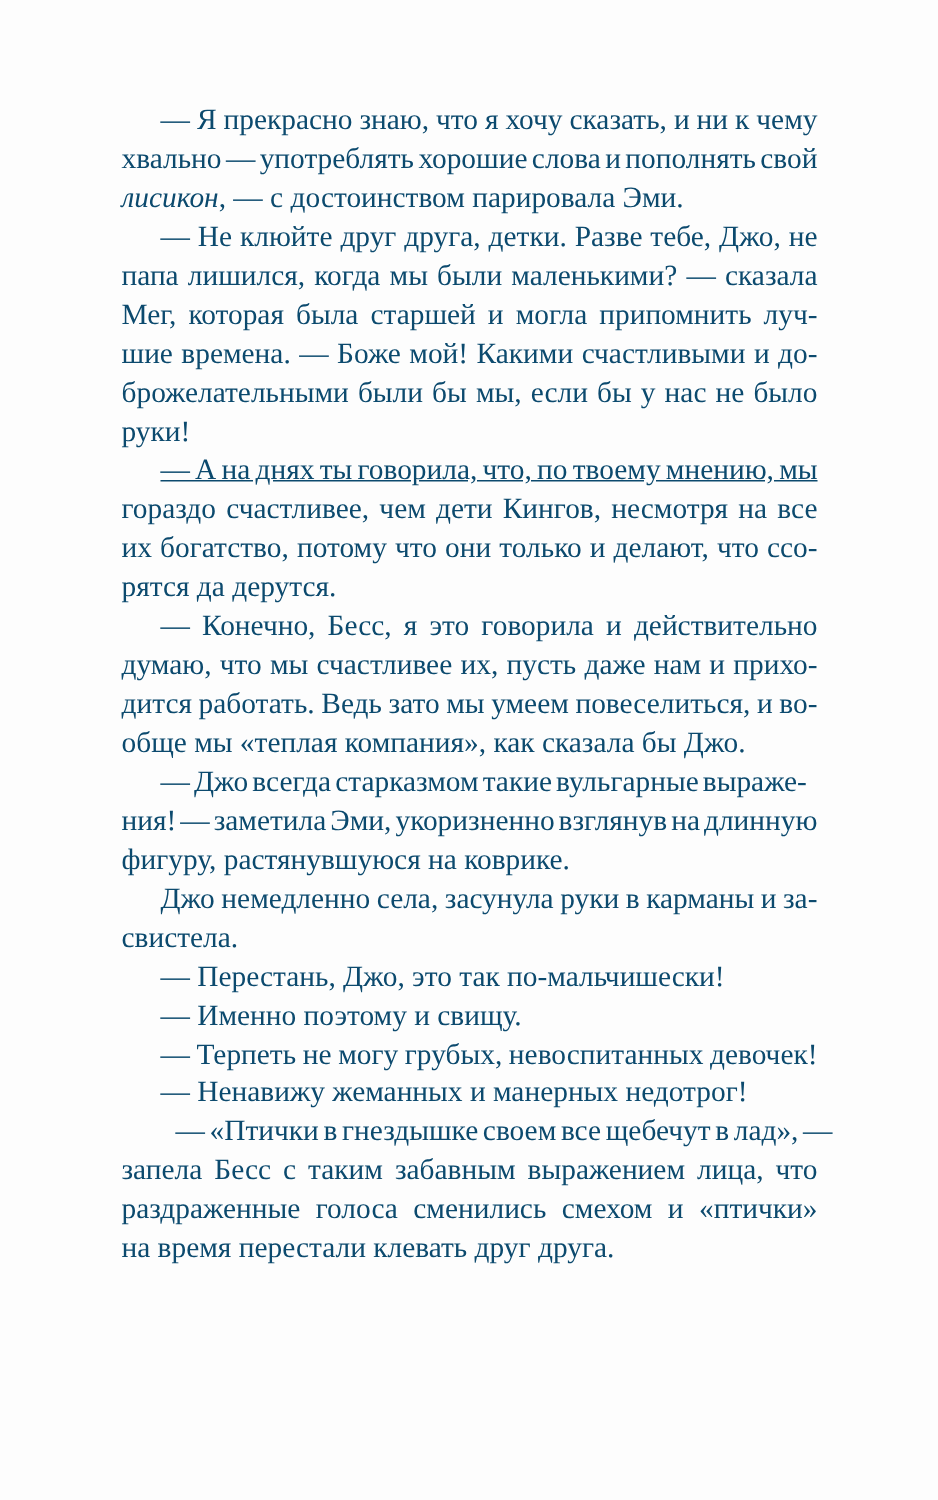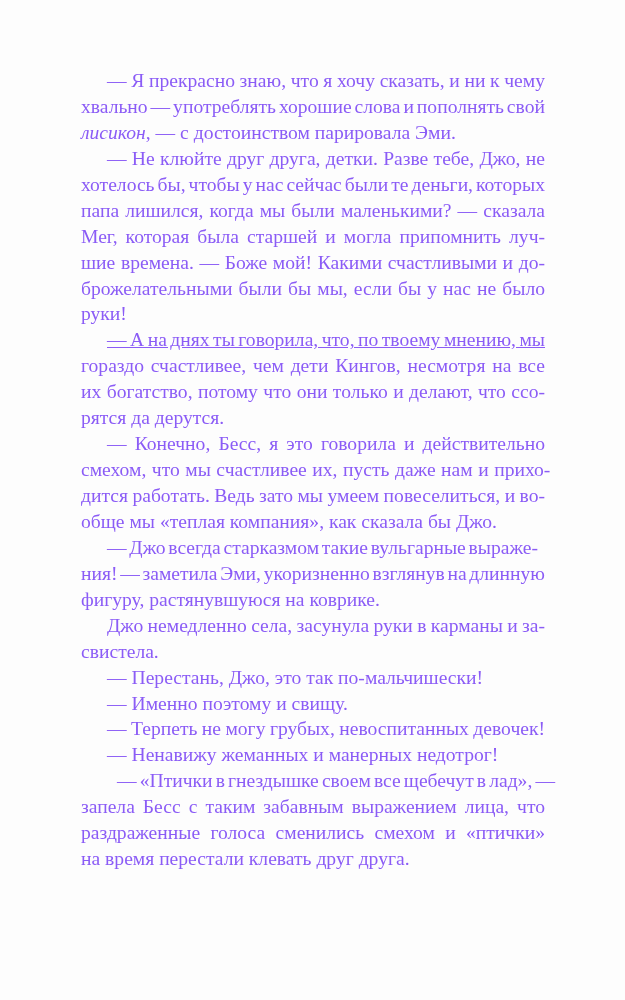--- a/index.html
+++ b/index.html
@@ -37,44 +37,43 @@
     overflow: visible;
   }
   .line.indent { padding-left: 26px; }
   .line-inner { display: inline-block; white-space: pre; }
   .it { font-style: italic; }
 </style>
 </head>
 <body>
 
 <div class="page">
-  <div class="page-text" style="color: #8b5cf6;">
+  <div class="page-text" style="color: #0c4a6e;">
       <div class="paragraph">
         <div class="line indent"><span class="line-inner" style="word-spacing: -0.24px;"><span>— Я прекрасно знаю, что я хочу сказать, и ни к чему</span></span></div>
         <div class="line"><span class="line-inner" style="word-spacing: -1.97px;"><span>хвально — употреблять хорошие слова и пополнять свой</span></span></div>
         <div class="line para-end"><span class="line-inner"><span class="it">лисикон</span><span>, — с достоинством парировала Эми.</span></span></div>
       </div>
       <div class="paragraph">
         <div class="line indent"><span class="line-inner" style="word-spacing: 0.37px;"><span>— Не клюйте друг друга, детки. Разве тебе, Джо, не</span></span></div>
-        <div class="line"><span class="line-inner" style="word-spacing: -1.88px;"><span>хотелось бы, чтобы у нас сейчас были те деньги, которых</span></span></div>
         <div class="line"><span class="line-inner" style="word-spacing: 1.21px;"><span>папа лишился, когда мы были маленькими? — сказала</span></span></div>
         <div class="line"><span class="line-inner" style="word-spacing: 3.13px;"><span>Мег, которая была старшей и могла припомнить луч-</span></span></div>
         <div class="line"><span class="line-inner" style="word-spacing: 0.74px;"><span>шие времена. — Боже мой! Какими счастливыми и до-</span></span></div>
         <div class="line"><span class="line-inner" style="word-spacing: 1.17px;"><span>брожелательными были бы мы, если бы у нас не было</span></span></div>
         <div class="line para-end"><span class="line-inner"><span>руки!</span></span></div>
       </div>
       <div class="paragraph">
         <div class="line indent"><span class="line-inner" style="word-spacing: -1.42px; text-decoration: underline;"><span>— А на днях ты говорила, что, по твоему мнению, мы</span></span></div>
         <div class="line"><span class="line-inner" style="word-spacing: 1.9px;"><span>гораздо счастливее, чем дети Кингов, несмотря на все</span></span></div>
         <div class="line"><span class="line-inner" style="word-spacing: 0.51px;"><span>их богатство, потому что они только и делают, что ссо-</span></span></div>
         <div class="line para-end"><span class="line-inner"><span>рятся да дерутся.</span></span></div>
       </div>
       <div class="paragraph">
         <div class="line indent"><span class="line-inner" style="word-spacing: 3.19px;"><span>— Конечно, Бесс, я это говорила и действительно</span></span></div>
-        <div class="line"><span class="line-inner" style="word-spacing: 0.61px;"><span>смехом, что мы счастливее их, пусть даже нам и прихо-</span></span></div>
+        <div class="line"><span class="line-inner" style="word-spacing: 0.61px;"><span>думаю, что мы счастливее их, пусть даже нам и прихо-</span></span></div>
         <div class="line"><span class="line-inner" style="word-spacing: -0.48px;"><span>дится работать. Ведь зато мы умеем повеселиться, и во-</span></span></div>
         <div class="line para-end"><span class="line-inner"><span>обще мы «теплая компания», как сказала бы Джо.</span></span></div>
       </div>
       <div class="paragraph">
         <div class="line indent"><span class="line-inner" style="word-spacing: -2.18px;"><span>— Джо всегда старказмом такие вульгарные выраже-</span></span></div>
         <div class="line"><span class="line-inner" style="word-spacing: -2.21px;"><span>ния! — заметила Эми, укоризненно взглянув на длинную</span></span></div>
         <div class="line para-end"><span class="line-inner"><span>фигуру, растянувшуюся на коврике.</span></span></div>
       </div>
       <div class="paragraph">
         <div class="line indent"><span class="line-inner" style="word-spacing: -0.54px;"><span>Джо немедленно села, засунула руки в карманы и за-</span></span></div>

